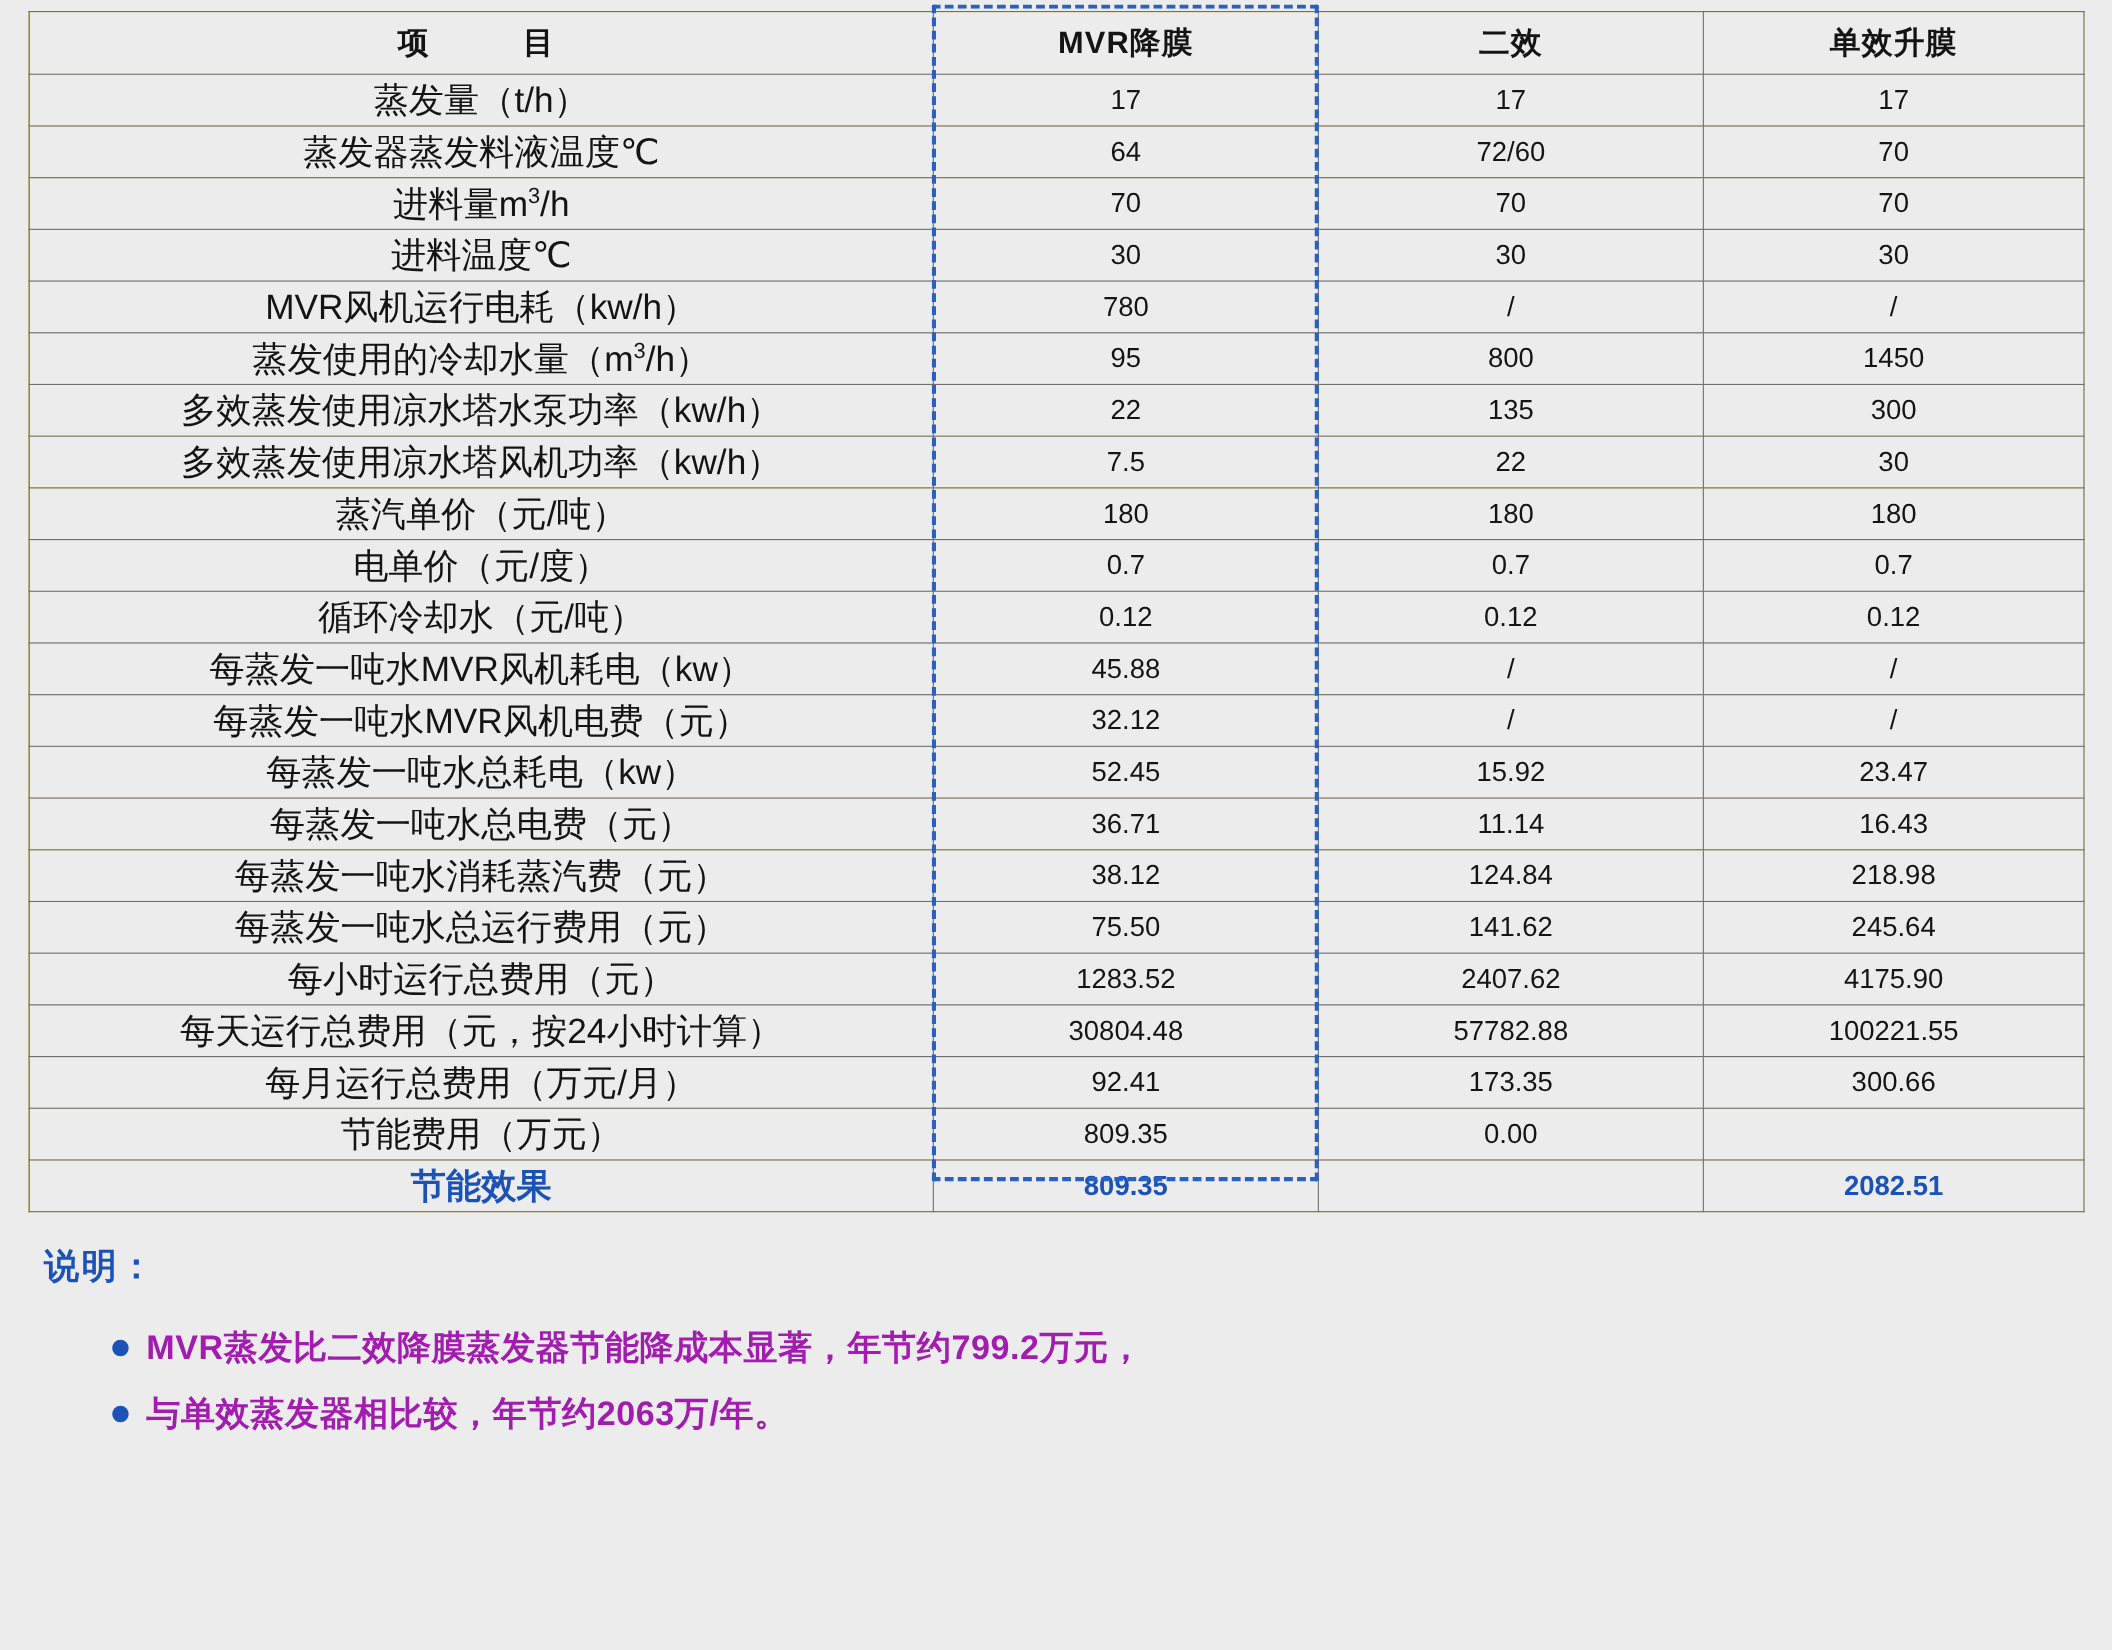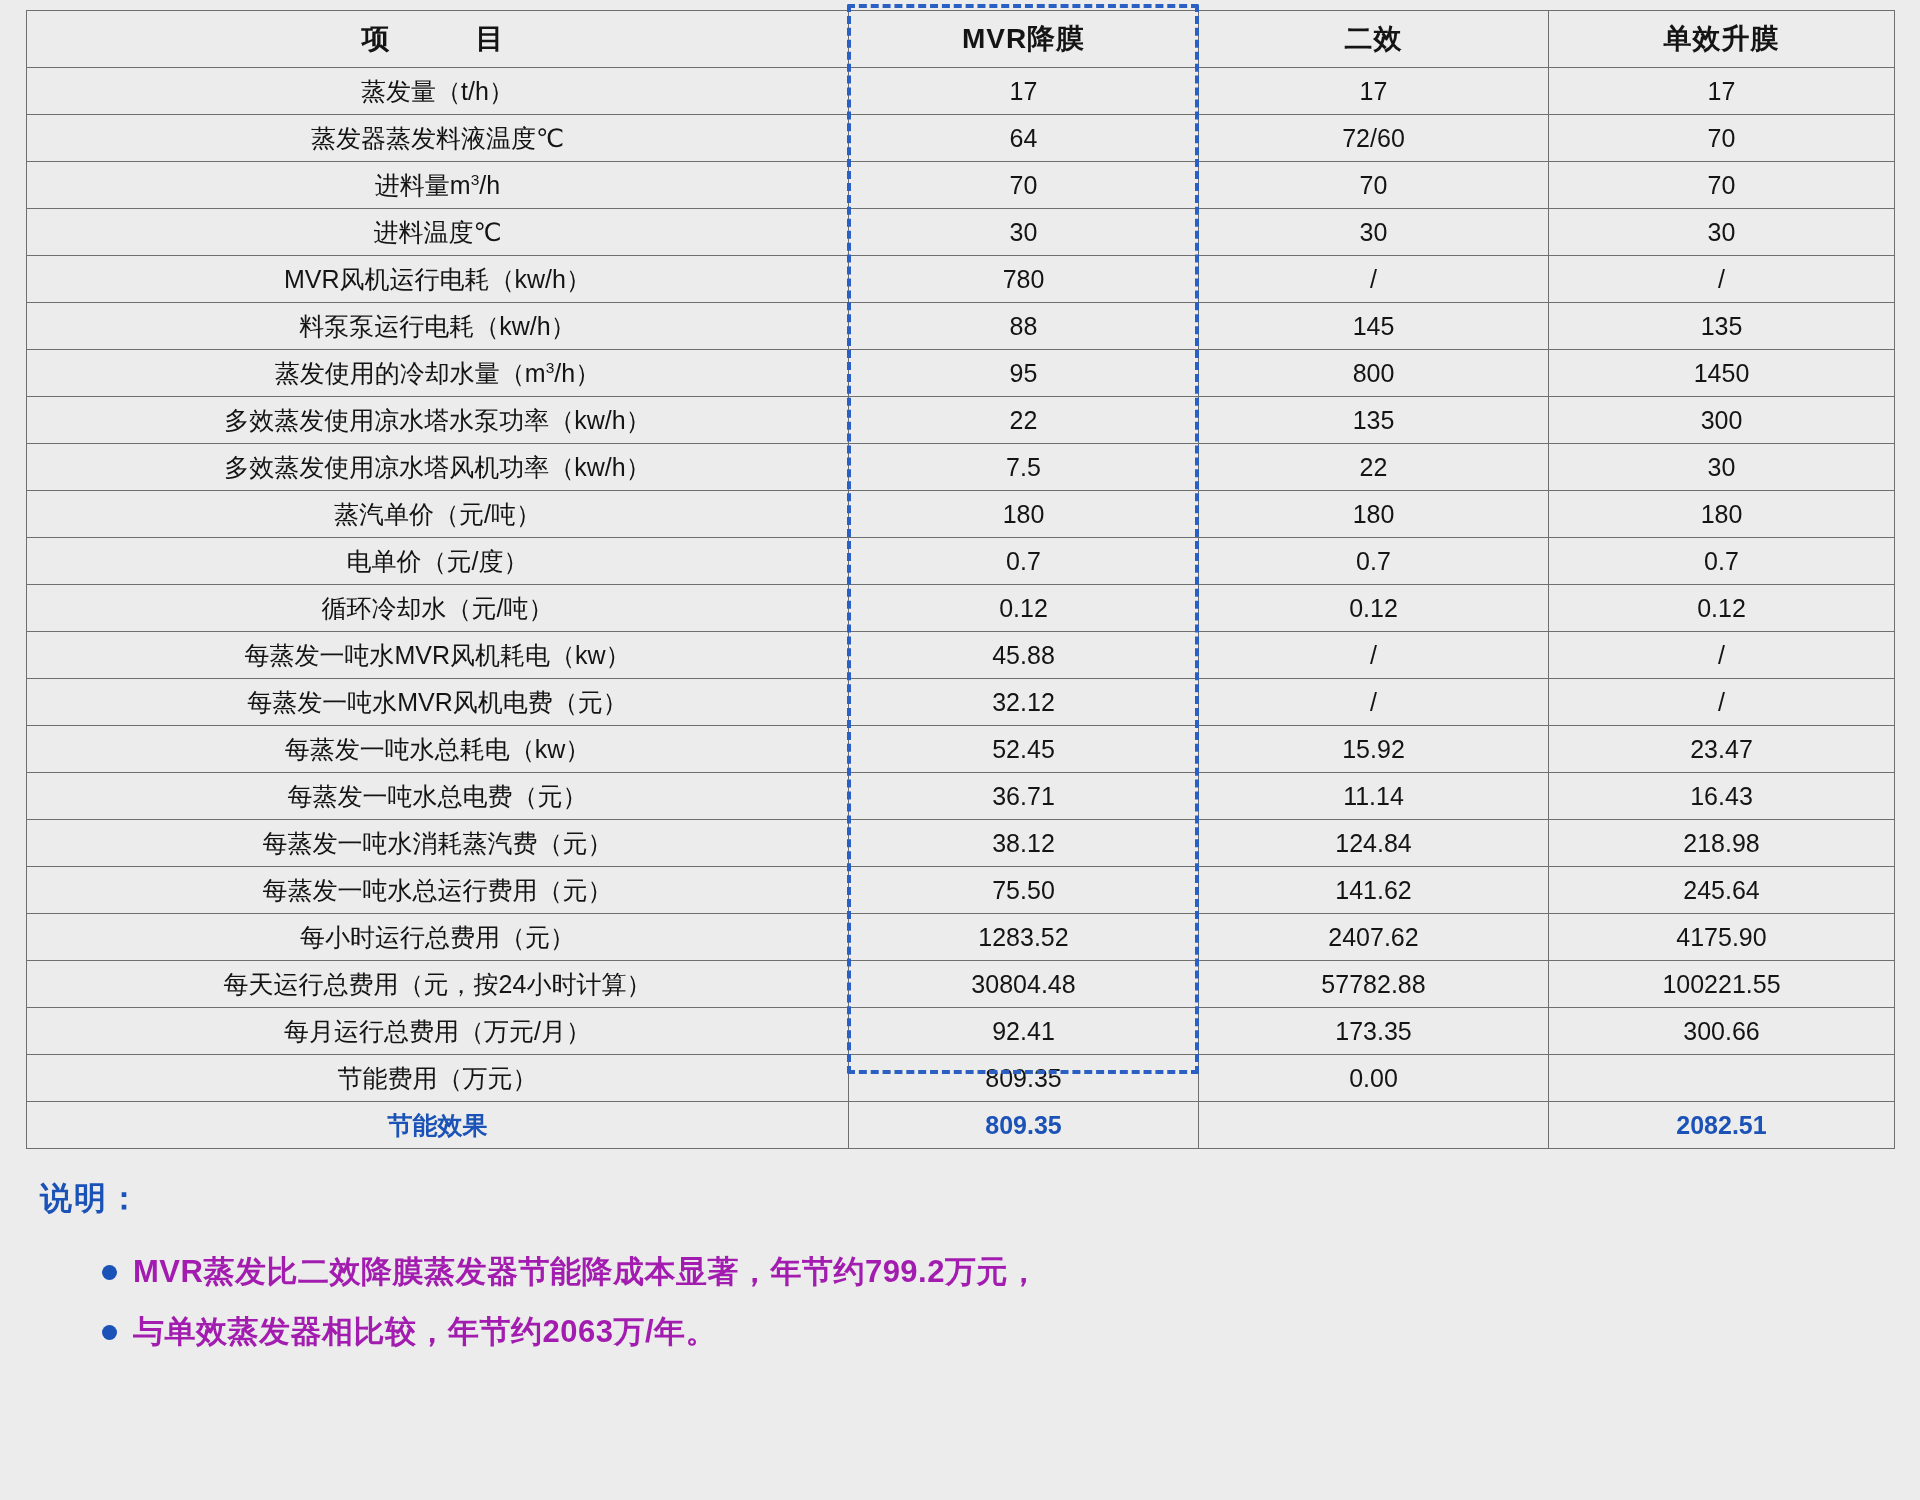--- a/index.html
+++ b/index.html
@@ -52,21 +52,21 @@
   table.cmp thead th {
     font-weight: bold;
     font-size: 28px;
     height: 56px;
     letter-spacing: 1px;
   }
   table.cmp thead th.item-head {
     letter-spacing: 10px;
   }
   table.cmp td.label {
-    font-size: 25px;
+    font-size: 32px;
   }
   .sup {
     font-size: 0.62em;
     vertical-align: super;
     line-height: 0;
   }
   tr.highlight td {
     color: #1b52b7;
     font-weight: bold;
     font-size: 25px;
@@ -162,26 +162,20 @@
             <td>30</td>
             <td>30</td>
           </tr>
           <tr>
             <td class="label">MVR风机运行电耗（kw/h）</td>
             <td>780</td>
             <td>/</td>
             <td>/</td>
           </tr>
           <tr>
-            <td class="label">料泵泵运行电耗（kw/h）</td>
-            <td>88</td>
-            <td>145</td>
-            <td>135</td>
-          </tr>
-          <tr>
             <td class="label">蒸发使用的冷却水量（m<span class="sup">3</span>/h）</td>
             <td>95</td>
             <td>800</td>
             <td>1450</td>
           </tr>
           <tr>
             <td class="label">多效蒸发使用凉水塔水泵功率（kw/h）</td>
             <td>22</td>
             <td>135</td>
             <td>300</td>

